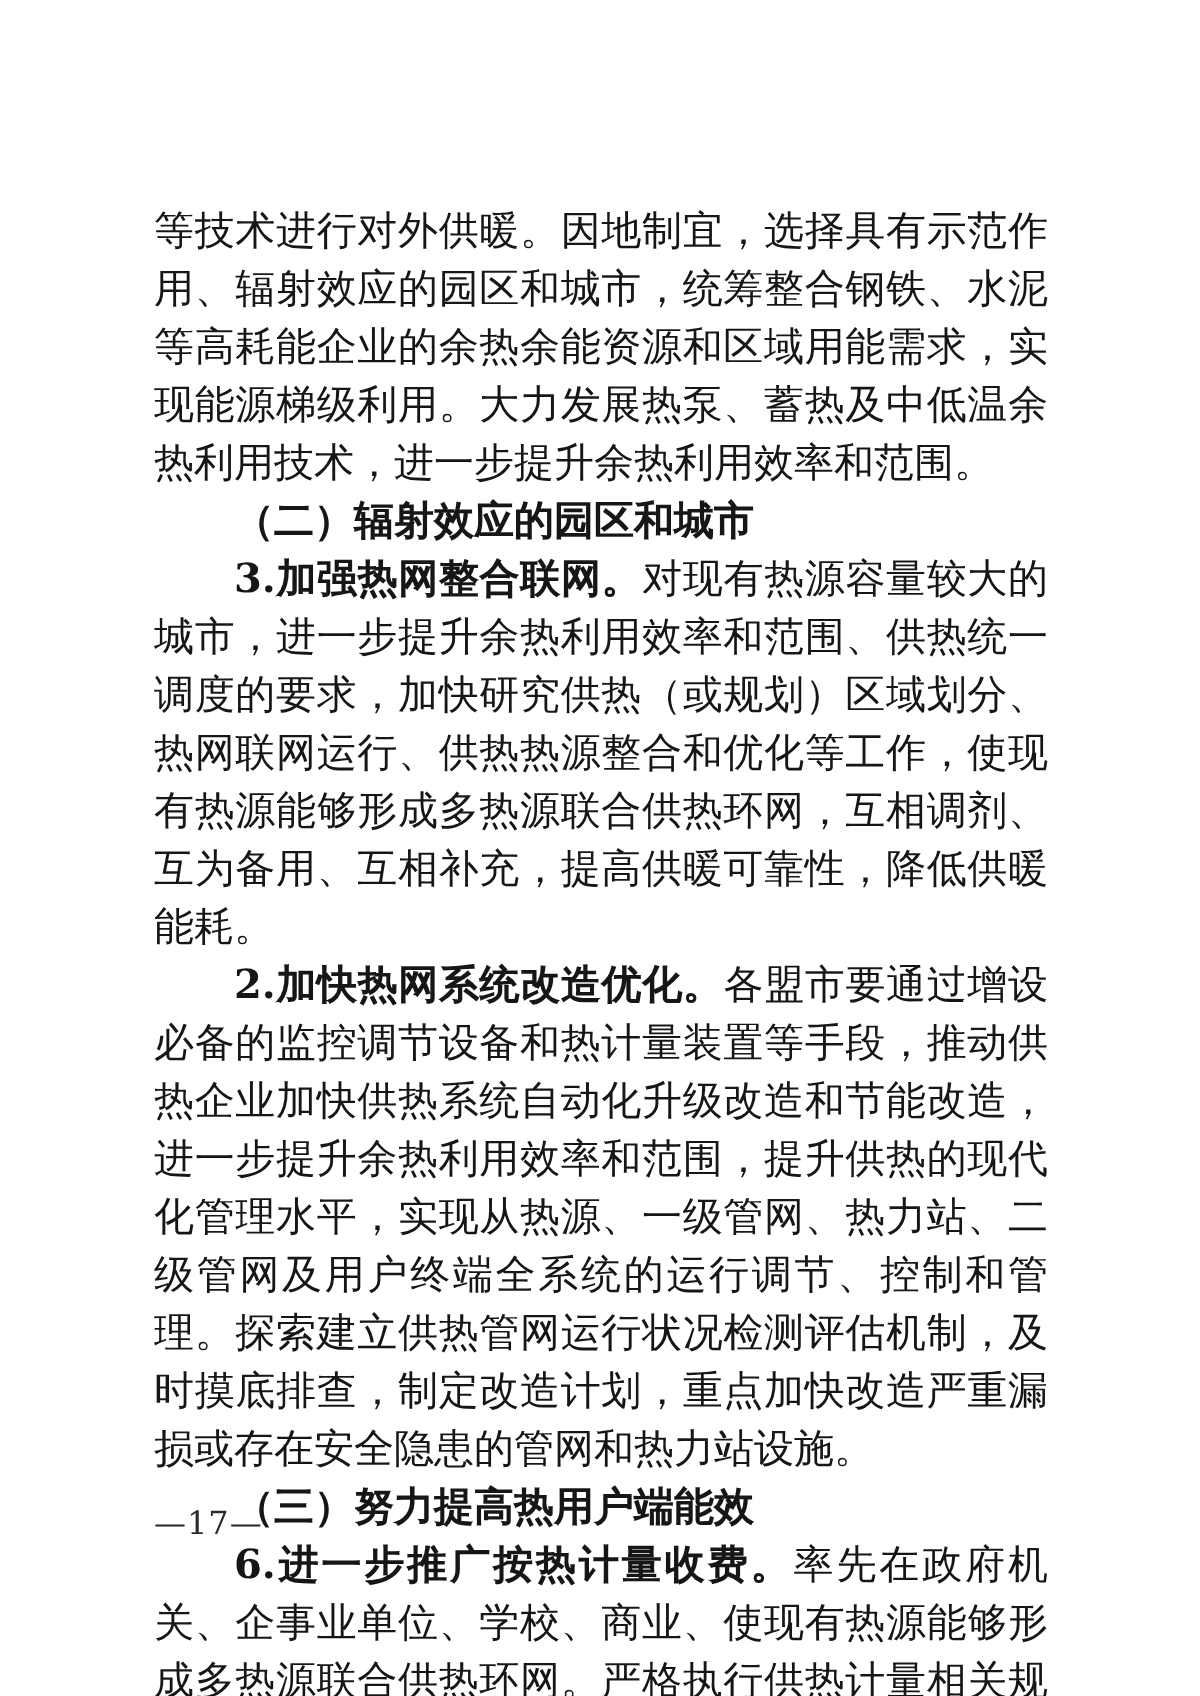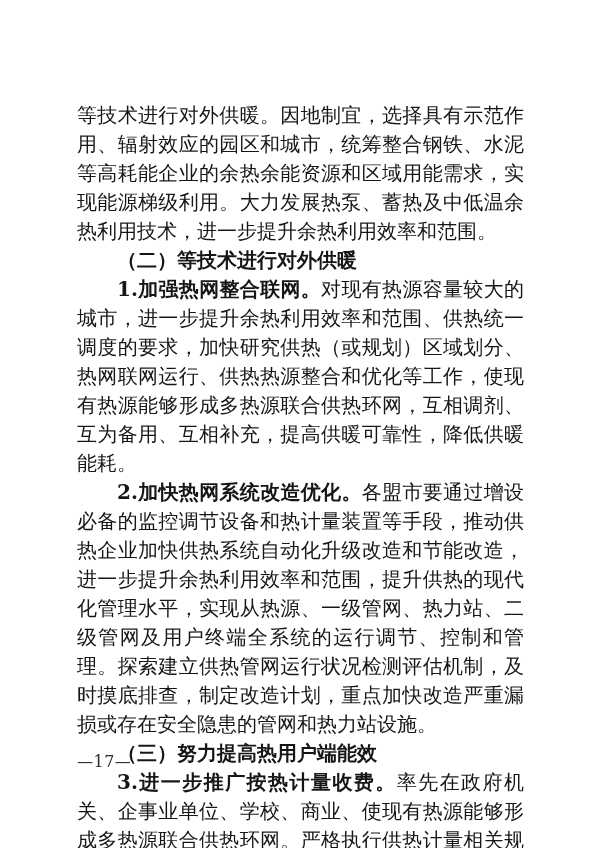--- a/index.html
+++ b/index.html
@@ -50,20 +50,20 @@
     color: #2b2b2b;
     letter-spacing: 0.5px;
   }
 </style>
 </head>
 <body>
 
 <div class="page">
   <div class="content">
       <p class="para"><span class="seg">等技术进行对外供暖。因地制宜，选择具有示范作用、辐射效应的园区和城市，统筹整合钢铁、水泥等高耗能企业的余热余能资源和区域用能需求，实现能源梯级利用。大力发展热泵、蓄热及中低温余热利用技术，进一步提升余热利用效率和范围。</span></p>
-      <p class="para heading indent"><span class="seg bold">（二）等技术进行对外供暖</span></p>
-      <p class="para indent"><span class="seg bold">1.加强热网整合联网。</span><span class="seg">对现有热源容量较大的城市，进一步提升余热利用效率和范围、供热统一调度的要求，加快研究供热（或规划）区域划分、热网联网运行、供热热源整合和优化等工作，使现有热源能够形成多热源联合供热环网，互相调剂、互为备用、互相补充，提高供暖可靠性，降低供暖能耗。</span></p>
+      <p class="para heading indent"><span class="seg bold">（二）辐射效应的园区和城市</span></p>
+      <p class="para indent"><span class="seg bold">3.加强热网整合联网。</span><span class="seg">对现有热源容量较大的城市，进一步提升余热利用效率和范围、供热统一调度的要求，加快研究供热（或规划）区域划分、热网联网运行、供热热源整合和优化等工作，使现有热源能够形成多热源联合供热环网，互相调剂、互为备用、互相补充，提高供暖可靠性，降低供暖能耗。</span></p>
       <p class="para indent"><span class="seg bold">2.加快热网系统改造优化。</span><span class="seg">各盟市要通过增设必备的监控调节设备和热计量装置等手段，推动供热企业加快供热系统自动化升级改造和节能改造，进一步提升余热利用效率和范围，提升供热的现代化管理水平，实现从热源、一级管网、热力站、二级管网及用户终端全系统的运行调节、控制和管理。探索建立供热管网运行状况检测评估机制，及时摸底排查，制定改造计划，重点加快改造严重漏损或存在安全隐患的管网和热力站设施。</span></p>
       <p class="para heading indent"><span class="seg bold">（三）努力提高热用户端能效</span></p>
-      <p class="para indent"><span class="seg bold">3.进一步推广按热计量收费。</span><span class="seg">率先在政府机关、企事业单位、学校、商业、使现有热源能够形成多热源联合供热环网。严格执行供热计量相关规定和标准，做好供热计量设施建设、使用、收费</span></p>
+      <p class="para indent"><span class="seg bold">6.进一步推广按热计量收费。</span><span class="seg">率先在政府机关、企事业单位、学校、商业、使现有热源能够形成多热源联合供热环网。严格执行供热计量相关规定和标准，做好供热计量设施建设、使用、收费</span></p>
     </div>
   <div class="page-number">—17—</div>
 </div>
 
 </body></html>

